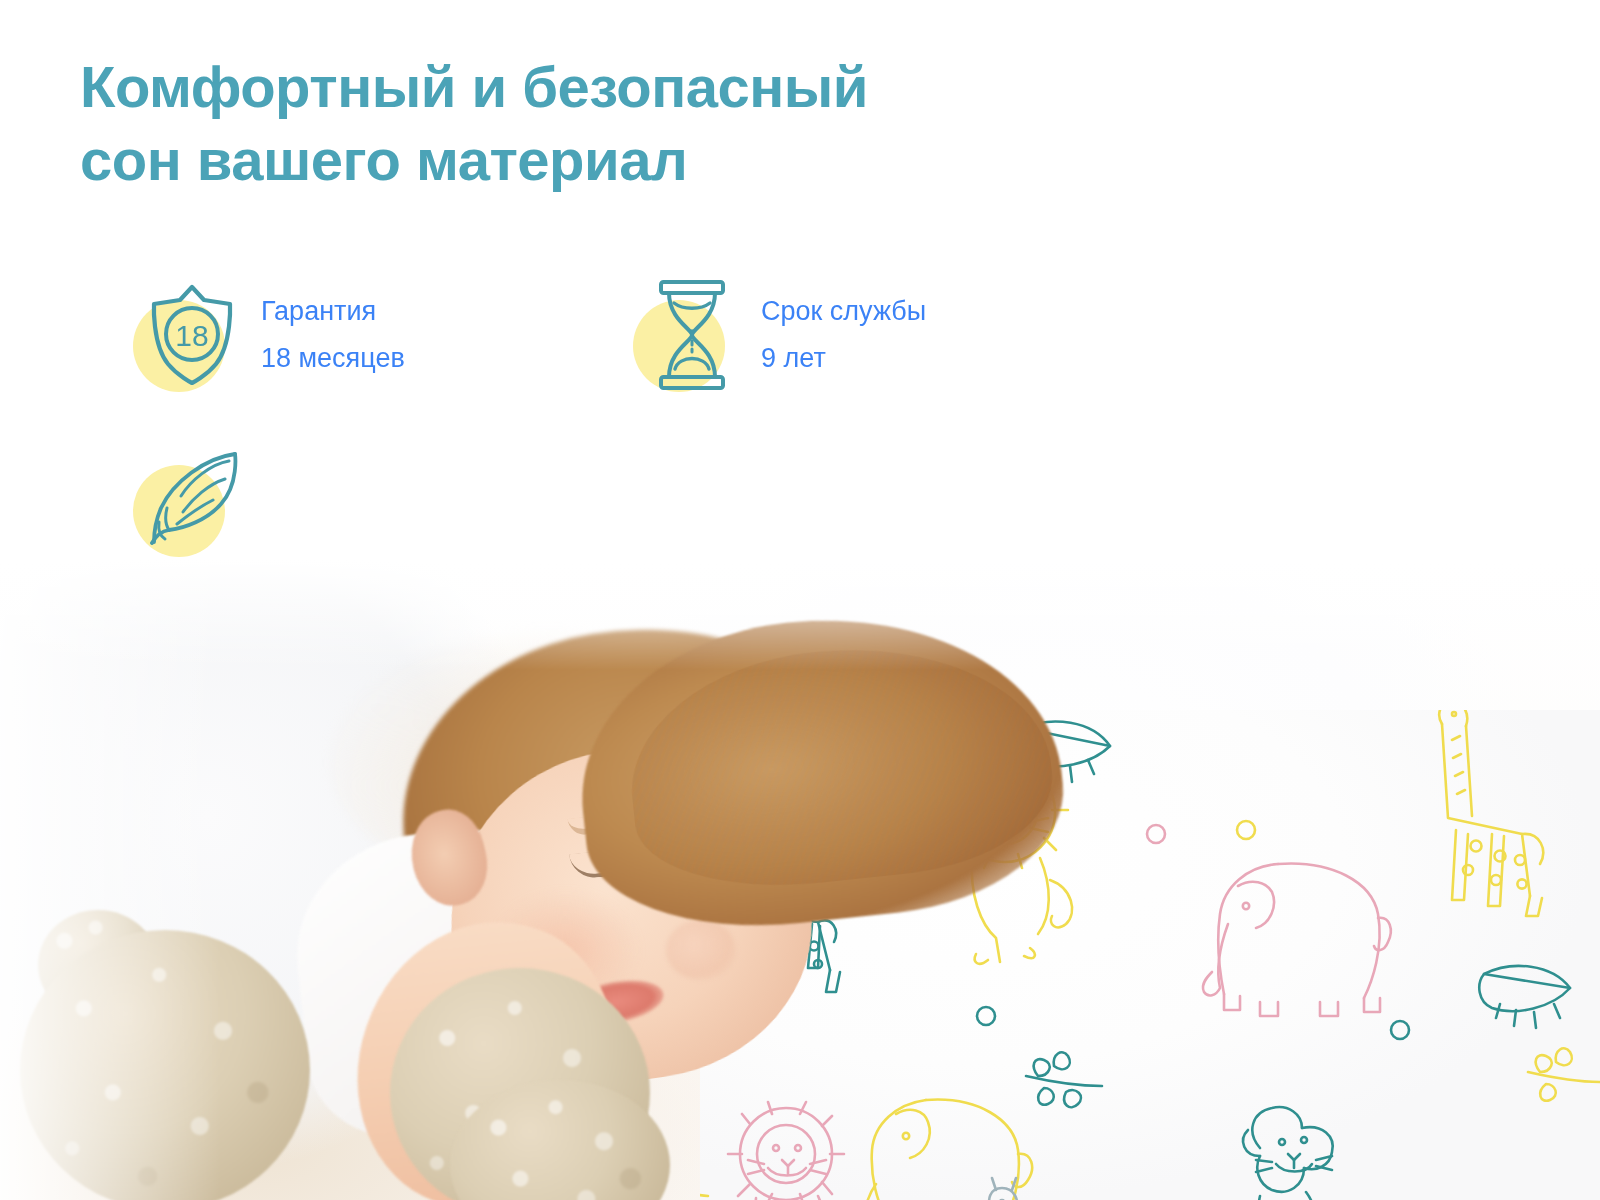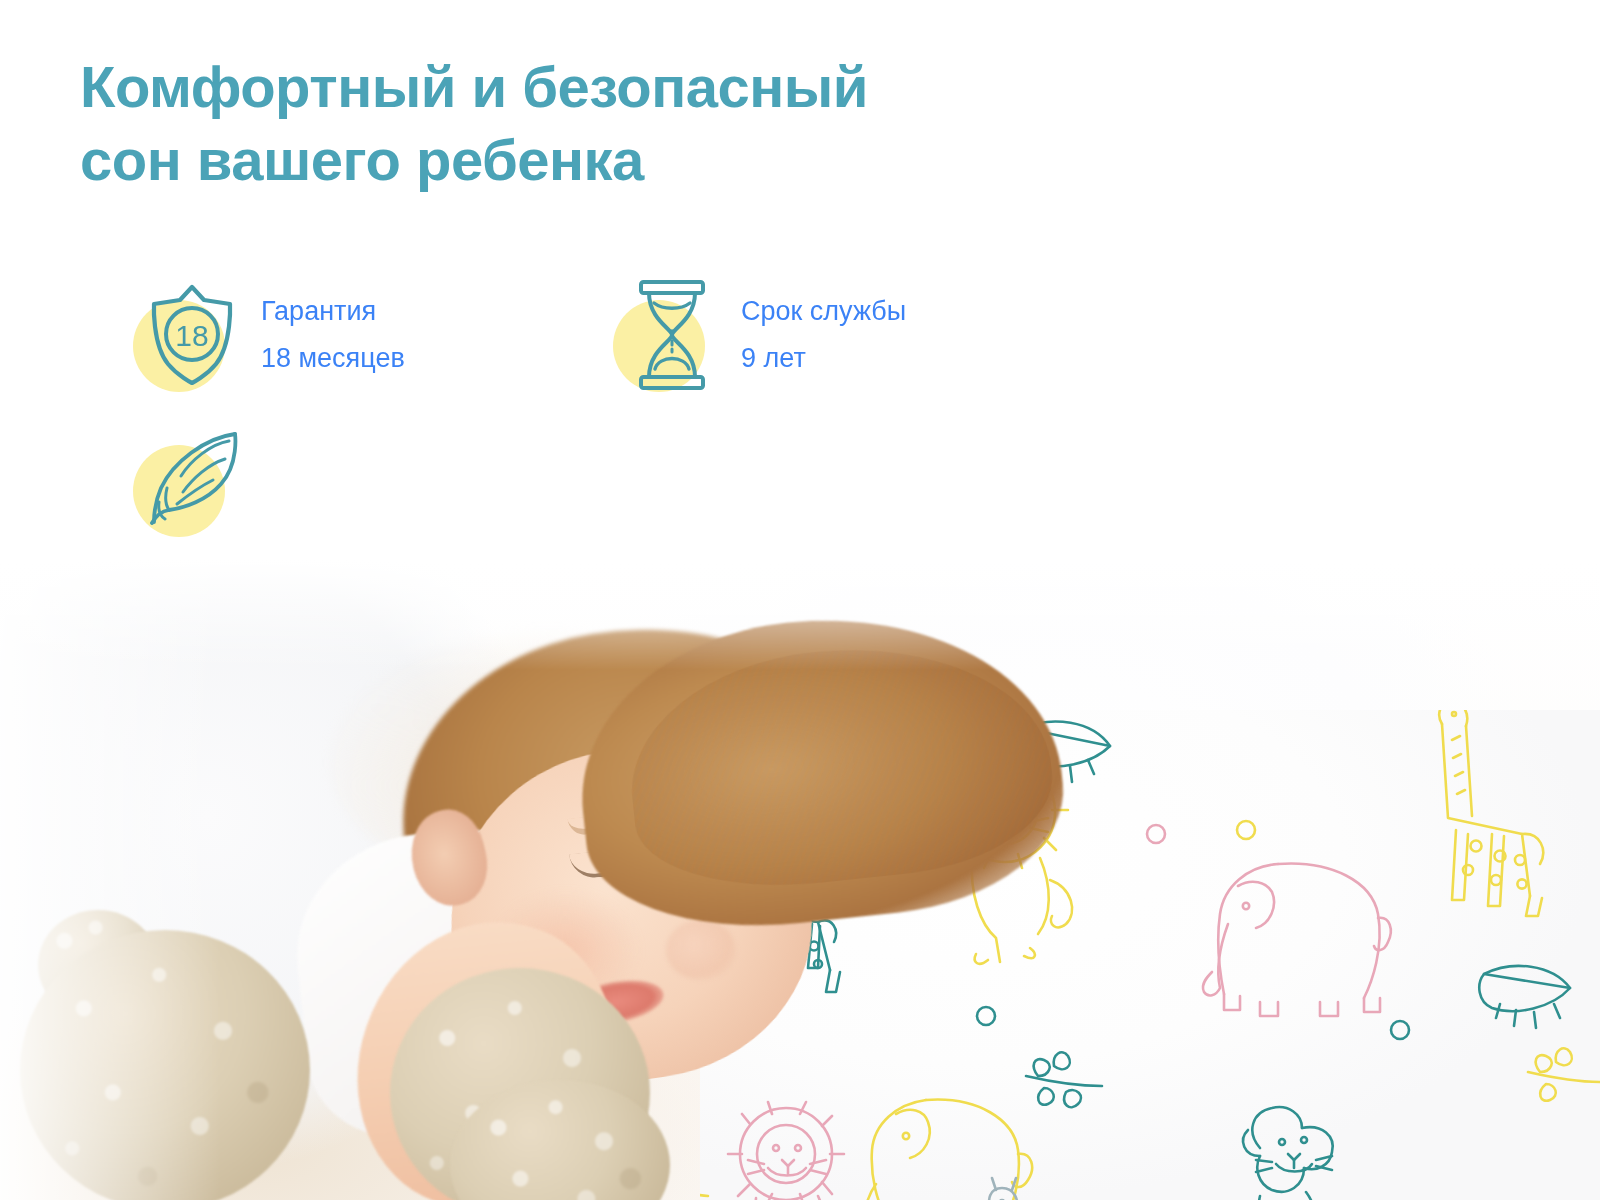--- a/index.html
+++ b/index.html
@@ -21,20 +21,21 @@
     white-space:pre-line;
   }
 
   
   .features {
     position:absolute; left:133px; top:262px;
     width:1220px;
     display:grid;
     grid-template-columns:480px 740px;
     grid-template-rows:145px 145px;
+    gap:20px;
   }
   .feature { position:relative; display:flex; align-items:center; }
   .feature-icon {
     position:relative;
     width:118px; height:122px;
     flex:0 0 118px;
     display:flex; align-items:center; justify-content:center;
   }
   .blob {
     position:absolute;
@@ -224,21 +225,21 @@
     background:linear-gradient(180deg, #ffffff 0%, rgba(255,255,255,0) 100%);
     pointer-events:none;
   }
 </style>
 </head>
 <body>
 
 <div class="page">
 
   <h1 class="headline">Комфортный и безопасный
-сон вашего ребенка</h1>
+сон вашего материал</h1>
 
   <div class="features">
 
     <div class="feature">
       <div class="feature-icon">
         <span class="blob"></span>
         <svg width="92" height="106" viewBox="0 0 92 106" fill="none">
           <path d="M46 5 L58 18 L84 22 C84 22 86 62 70 82 C60 94 46 101 46 101 C46 101 32 94 22 82 C6 62 8 22 8 22 L34 18 Z" stroke="#459aa8" stroke-width="4.2" stroke-linejoin="round" fill="none"></path>
           <circle cx="46" cy="52" r="26" stroke="#459aa8" stroke-width="4" fill="none"></circle>
           <text x="46" y="64" font-family="Liberation Sans, sans-serif" font-size="30" font-weight="500" fill="#459aa8" text-anchor="middle">18</text>

